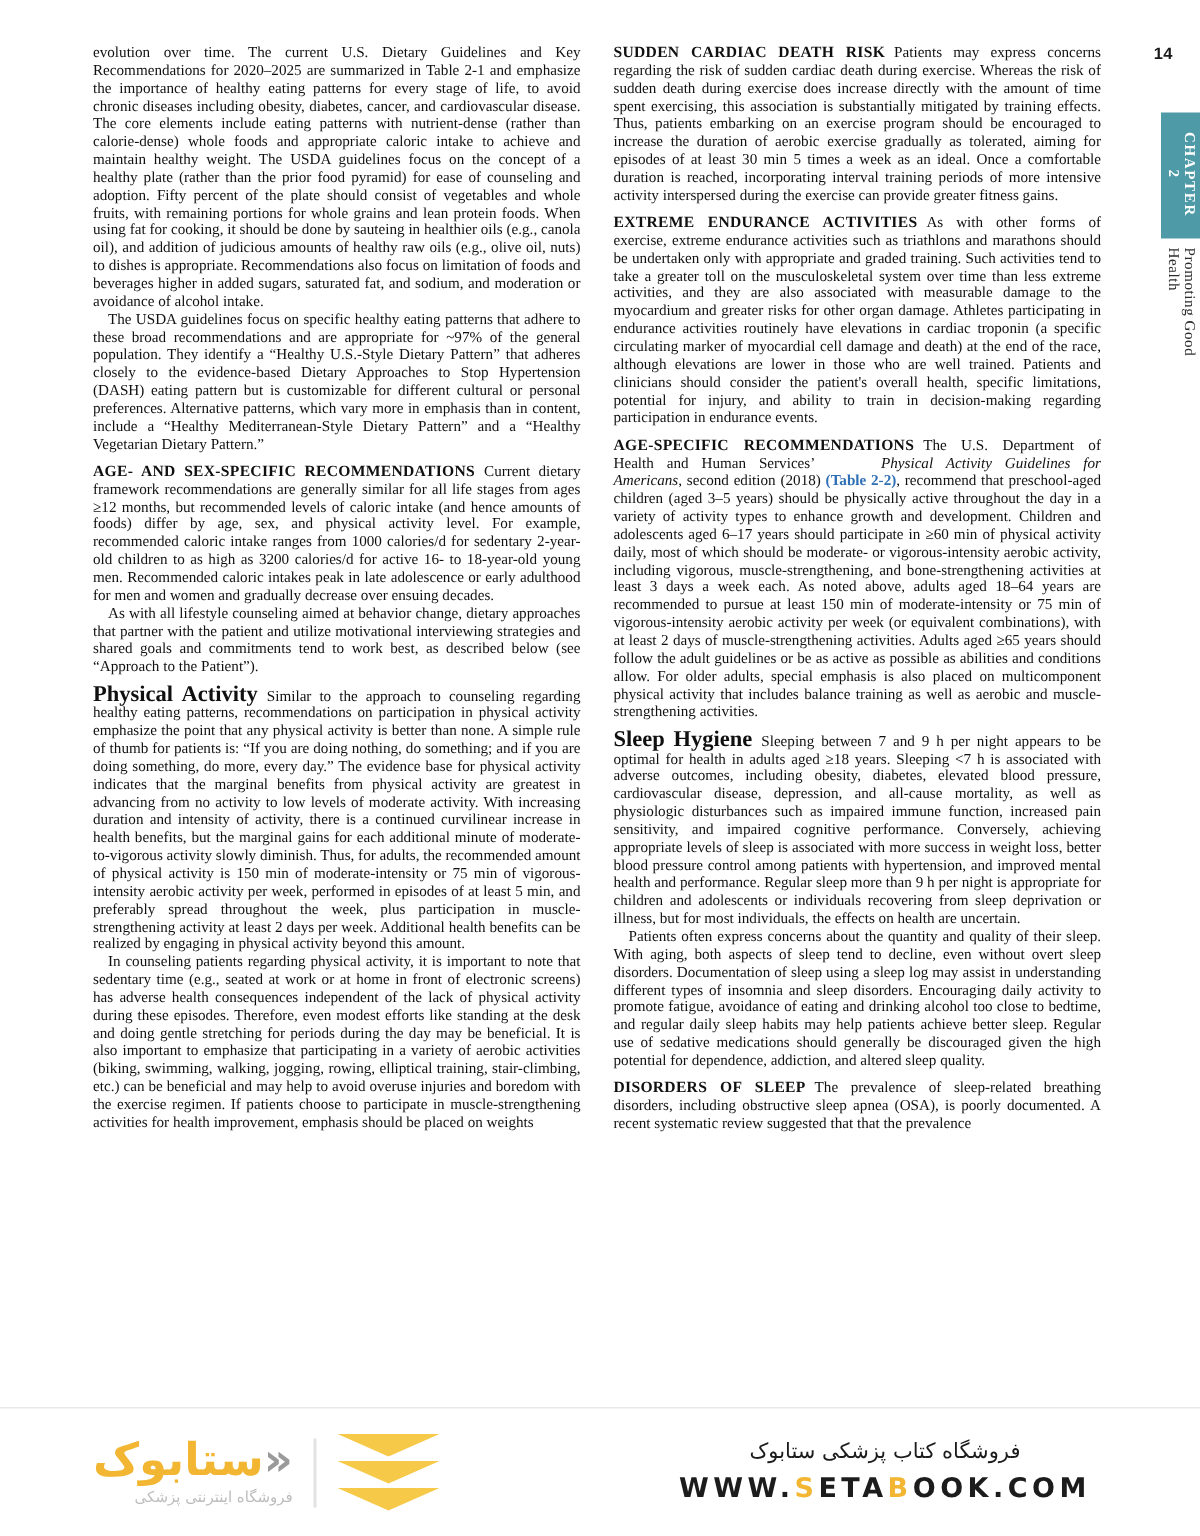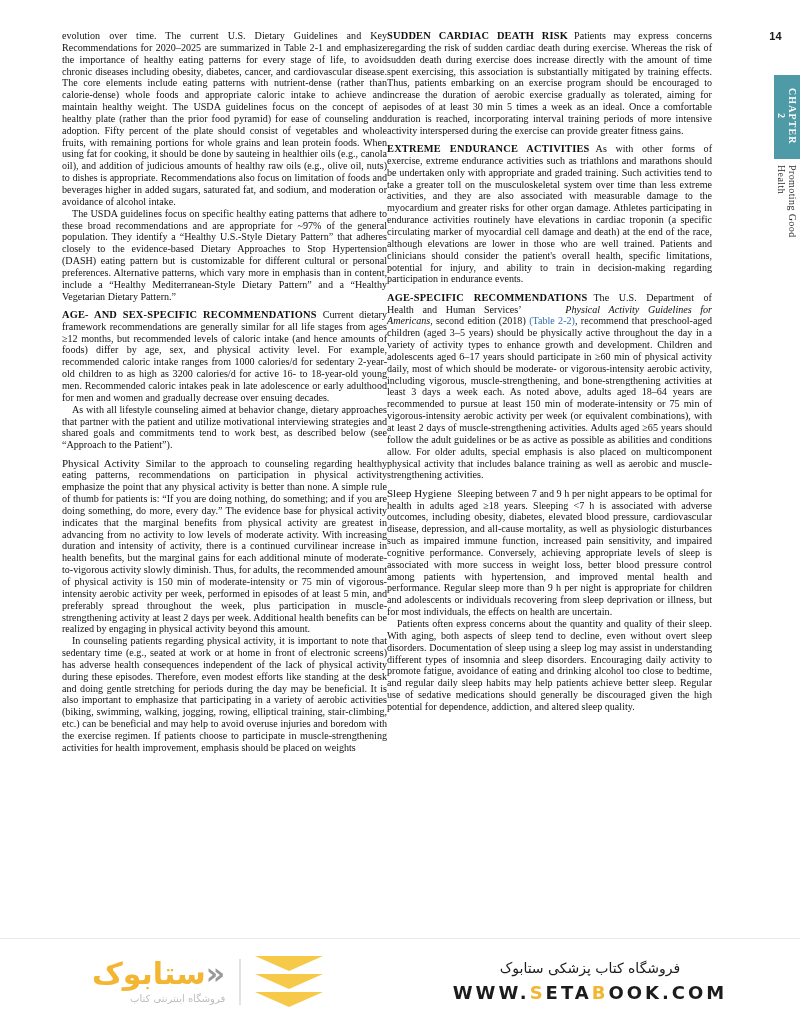--- a/index.html
+++ b/index.html
@@ -63,66 +63,67 @@
     padding-top: 6px;
   }
 
   
   .columns {
     position: absolute;
     top: 30px; left: 62px;
     width: 672px;
     height: 905px;
     display: flex;
+    gap: 22px;
   }
   .col {
     width: 325px;
     font-size: 10.1px;
     line-height: 11.85px;
     text-align: justify;
     text-justify: inter-word;
     color: #101010;
     hyphens: auto;
     -webkit-hyphens: auto;
   }
   .col p {
     margin: 0;
     text-indent: 0;
   }
   .col p.indent { text-indent: 10px; }
   .col p.gap { margin-top: 6.5px; }
 
   .runin-bold {
-    font-weight: normal;
-    font-size: 11px;
+    font-weight: bold;
+    font-size: 15px;
   }
   .smallcaps {
     font-variant: small-caps;
     font-weight: bold;
     letter-spacing: .2px;
     font-size: 10.4px;
     margin-top: 20px;
   }
   .italic { font-style: italic; margin-left: 36px; }
-  .xref { color: #2f6fb5; font-weight: normal; }
+  .xref { color: #2f6fb5; font-weight: bold; }
   .spacer-after { margin-right: 6px; }
 
   
   .watermark {
     position: absolute;
     left: 0; bottom: 0;
     width: 800px; height: 86px;
     background: #ffffff;
     border-top: 1px solid #e9e9e9;
     display: flex;
     align-items: center;
   }
   .wm-left {
     width: 400px;
-    padding-left: 92px;
+    padding-left: 62px;
     display: flex;
     align-items: center;
     gap: 14px;
   }
   .wm-logo-text { display: flex; flex-direction: column; align-items: flex-end; }
   .wm-brand {
     font-family: "DejaVu Sans", sans-serif;
     font-size: 30px;
     font-weight: bold;
     letter-spacing: -1px;
@@ -205,29 +206,30 @@
       <p><span class="smallcaps spacer-after">SUDDEN CARDIAC DEATH RISK</span><span>Patients may express concerns regarding the risk of sudden cardiac death during exercise. Whereas the risk of sudden death during exercise does increase directly with the amount of time spent exercising, this association is substantially mitigated by training effects. Thus, patients embarking on an exercise program should be encouraged to increase the duration of aerobic exercise gradually as tolerated, aiming for episodes of at least 30 min 5 times a week as an ideal. Once a comfortable duration is reached, incorporating interval training periods of more intensive activity interspersed during the exercise can provide greater fitness gains.</span></p>
 
       <p class="gap"><span class="smallcaps spacer-after">EXTREME ENDURANCE ACTIVITIES</span><span>As with other forms of exercise, extreme endurance activities such as triathlons and marathons should be undertaken only with appropriate and graded training. Such activities tend to take a greater toll on the musculoskeletal system over time than less extreme activities, and they are also associated with measurable damage to the myocardium and greater risks for other organ damage. Athletes participating in endurance activities routinely have elevations in cardiac troponin (a specific circulating marker of myocardial cell damage and death) at the end of the race, although elevations are lower in those who are well trained. Patients and clinicians should consider the patient's overall health, specific limitations, potential for injury, and ability to train in decision-making regarding participation in endurance events.</span></p>
 
       <p class="gap"><span class="smallcaps spacer-after">AGE-SPECIFIC RECOMMENDATIONS</span><span>The U.S. Department of Health and Human Services’ </span><span class="italic">Physical Activity Guidelines for Americans</span><span>, second edition (2018) </span><span class="xref">(Table 2-2)</span><span>, recommend that preschool-aged children (aged 3–5 years) should be physically active throughout the day in a variety of activity types to enhance growth and development. Children and adolescents aged 6–17 years should participate in ≥60 min of physical activity daily, most of which should be moderate- or vigorous-intensity aerobic activity, including vigorous, muscle-strengthening, and bone-strengthening activities at least 3 days a week each. As noted above, adults aged 18–64 years are recommended to pursue at least 150 min of moderate-intensity or 75 min of vigorous-intensity aerobic activity per week (or equivalent combinations), with at least 2 days of muscle-strengthening activities. Adults aged ≥65 years should follow the adult guidelines or be as active as possible as abilities and conditions allow. For older adults, special emphasis is also placed on multicomponent physical activity that includes balance training as well as aerobic and muscle-strengthening activities.</span></p>
 
       <p class="gap"><span class="runin-bold spacer-after">Sleep Hygiene</span><span>Sleeping between 7 and 9 h per night appears to be optimal for health in adults aged ≥18 years. Sleeping &lt;7 h is associated with adverse outcomes, including obesity, diabetes, elevated blood pressure, cardiovascular disease, depression, and all-cause mortality, as well as physiologic disturbances such as impaired immune function, increased pain sensitivity, and impaired cognitive performance. Conversely, achieving appropriate levels of sleep is associated with more success in weight loss, better blood pressure control among patients with hypertension, and improved mental health and performance. Regular sleep more than 9 h per night is appropriate for children and adolescents or individuals recovering from sleep deprivation or illness, but for most individuals, the effects on health are uncertain.</span></p>
 
       <p class="indent">Patients often express concerns about the quantity and quality of their sleep. With aging, both aspects of sleep tend to decline, even without overt sleep disorders. Documentation of sleep using a sleep log may assist in understanding different types of insomnia and sleep disorders. Encouraging daily activity to promote fatigue, avoidance of eating and drinking alcohol too close to bedtime, and regular daily sleep habits may help patients achieve better sleep. Regular use of sedative medications should generally be discouraged given the high potential for dependence, addiction, and altered sleep quality.</p>
 
+      <p class="gap"><span class="smallcaps spacer-after">DISORDERS OF SLEEP</span><span>The prevalence of sleep-related breathing disorders, including obstructive sleep apnea (OSA), is poorly documented. A recent systematic review suggested that that the prevalence</span></p>
 
     </div>
   </div>
 
   <div class="watermark">
     <div class="wm-left">
       <div class="wm-logo-text">
         <div class="wm-brand">«<span class="accent">ستابوک</span></div>
-        <div class="wm-sub">فروشگاه اینترنتی کتاب</div>
+        <div class="wm-sub">فروشگاه اینترنتی پزشکی</div>
       </div>
       <div class="wm-divider"></div>
       <div class="wm-chevrons">
         <div class="chev"></div>
         <div class="chev"></div>
         <div class="chev"></div>
       </div>
     </div>
     <div class="wm-right">
       <div class="wm-fa">فروشگاه کتاب پزشکی ستابوک</div>

